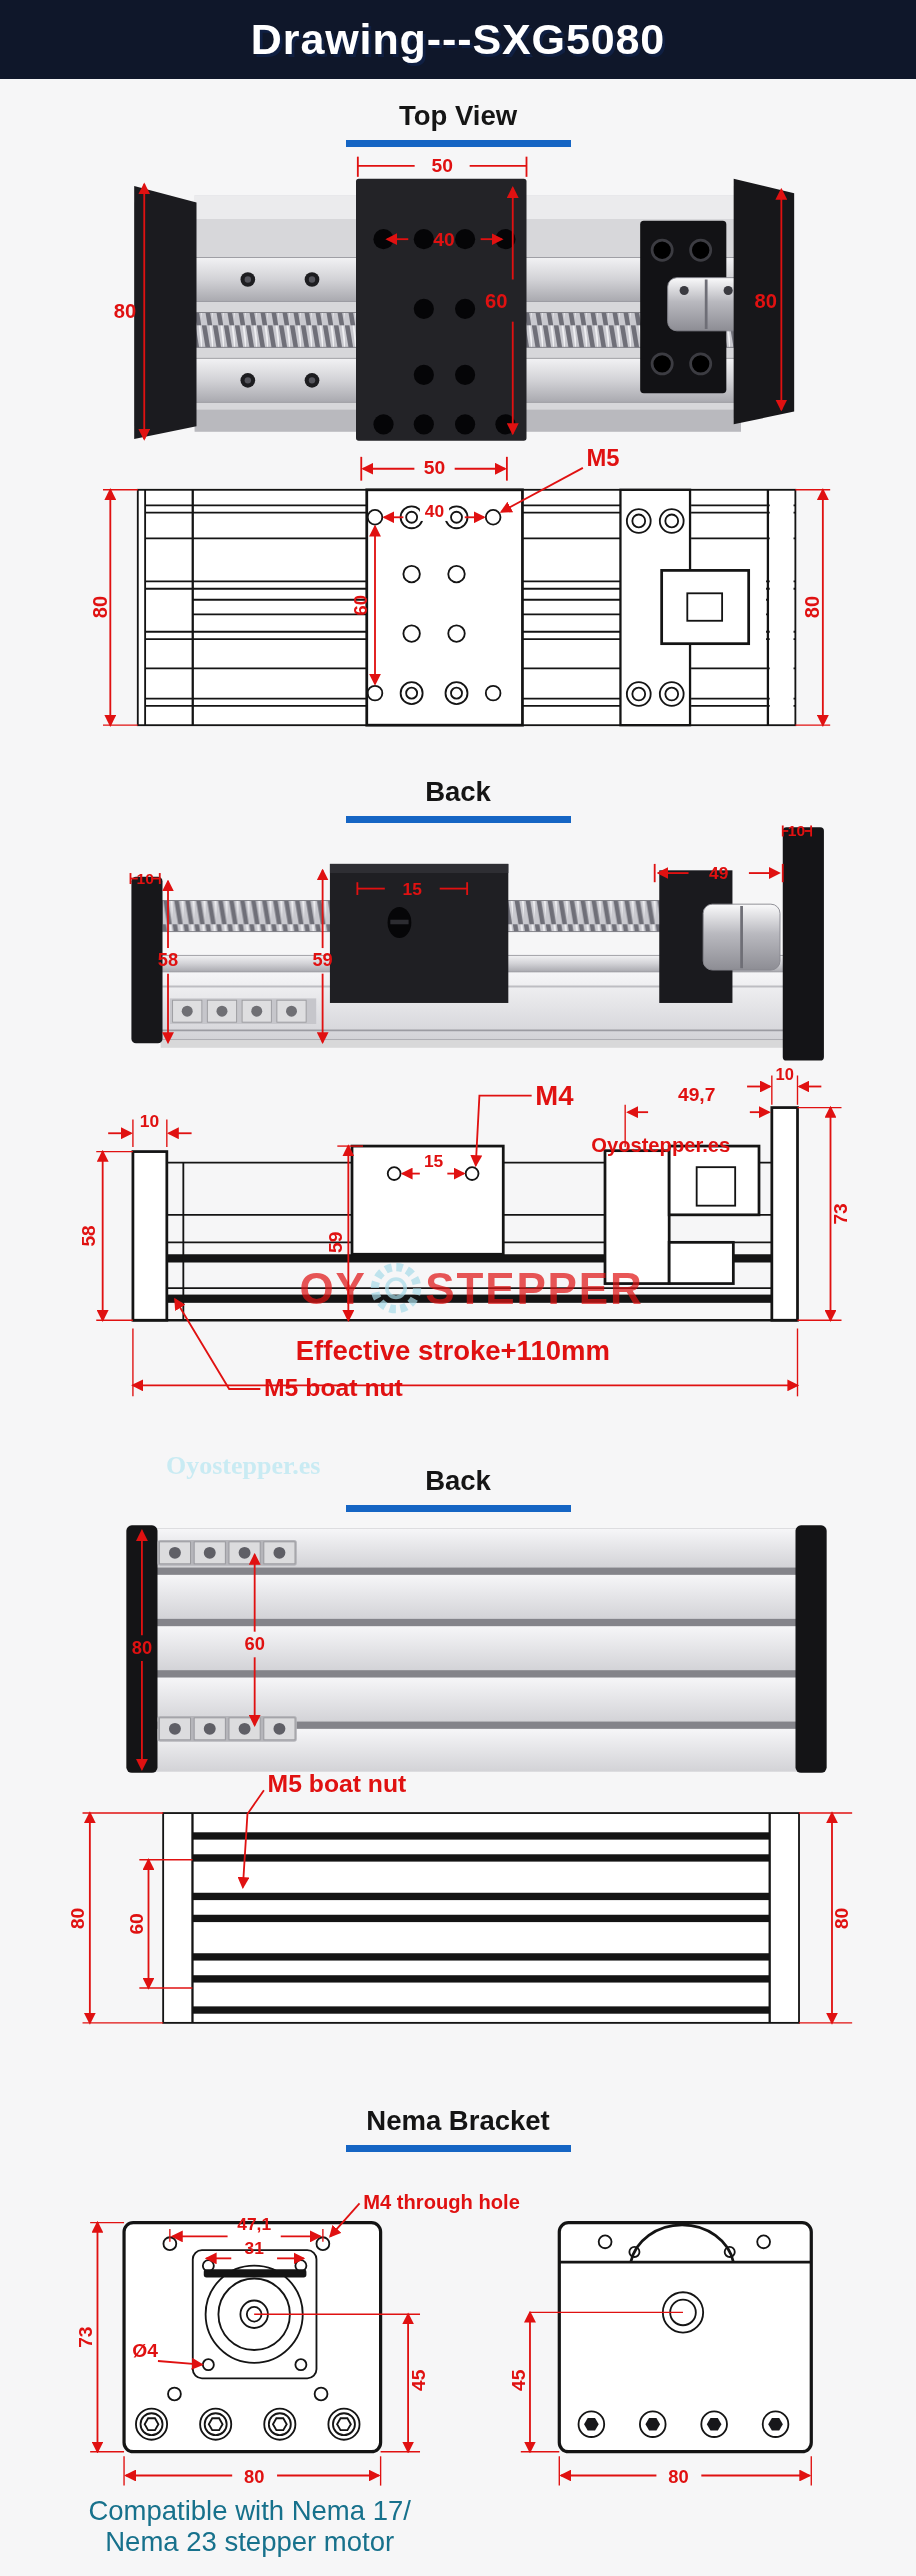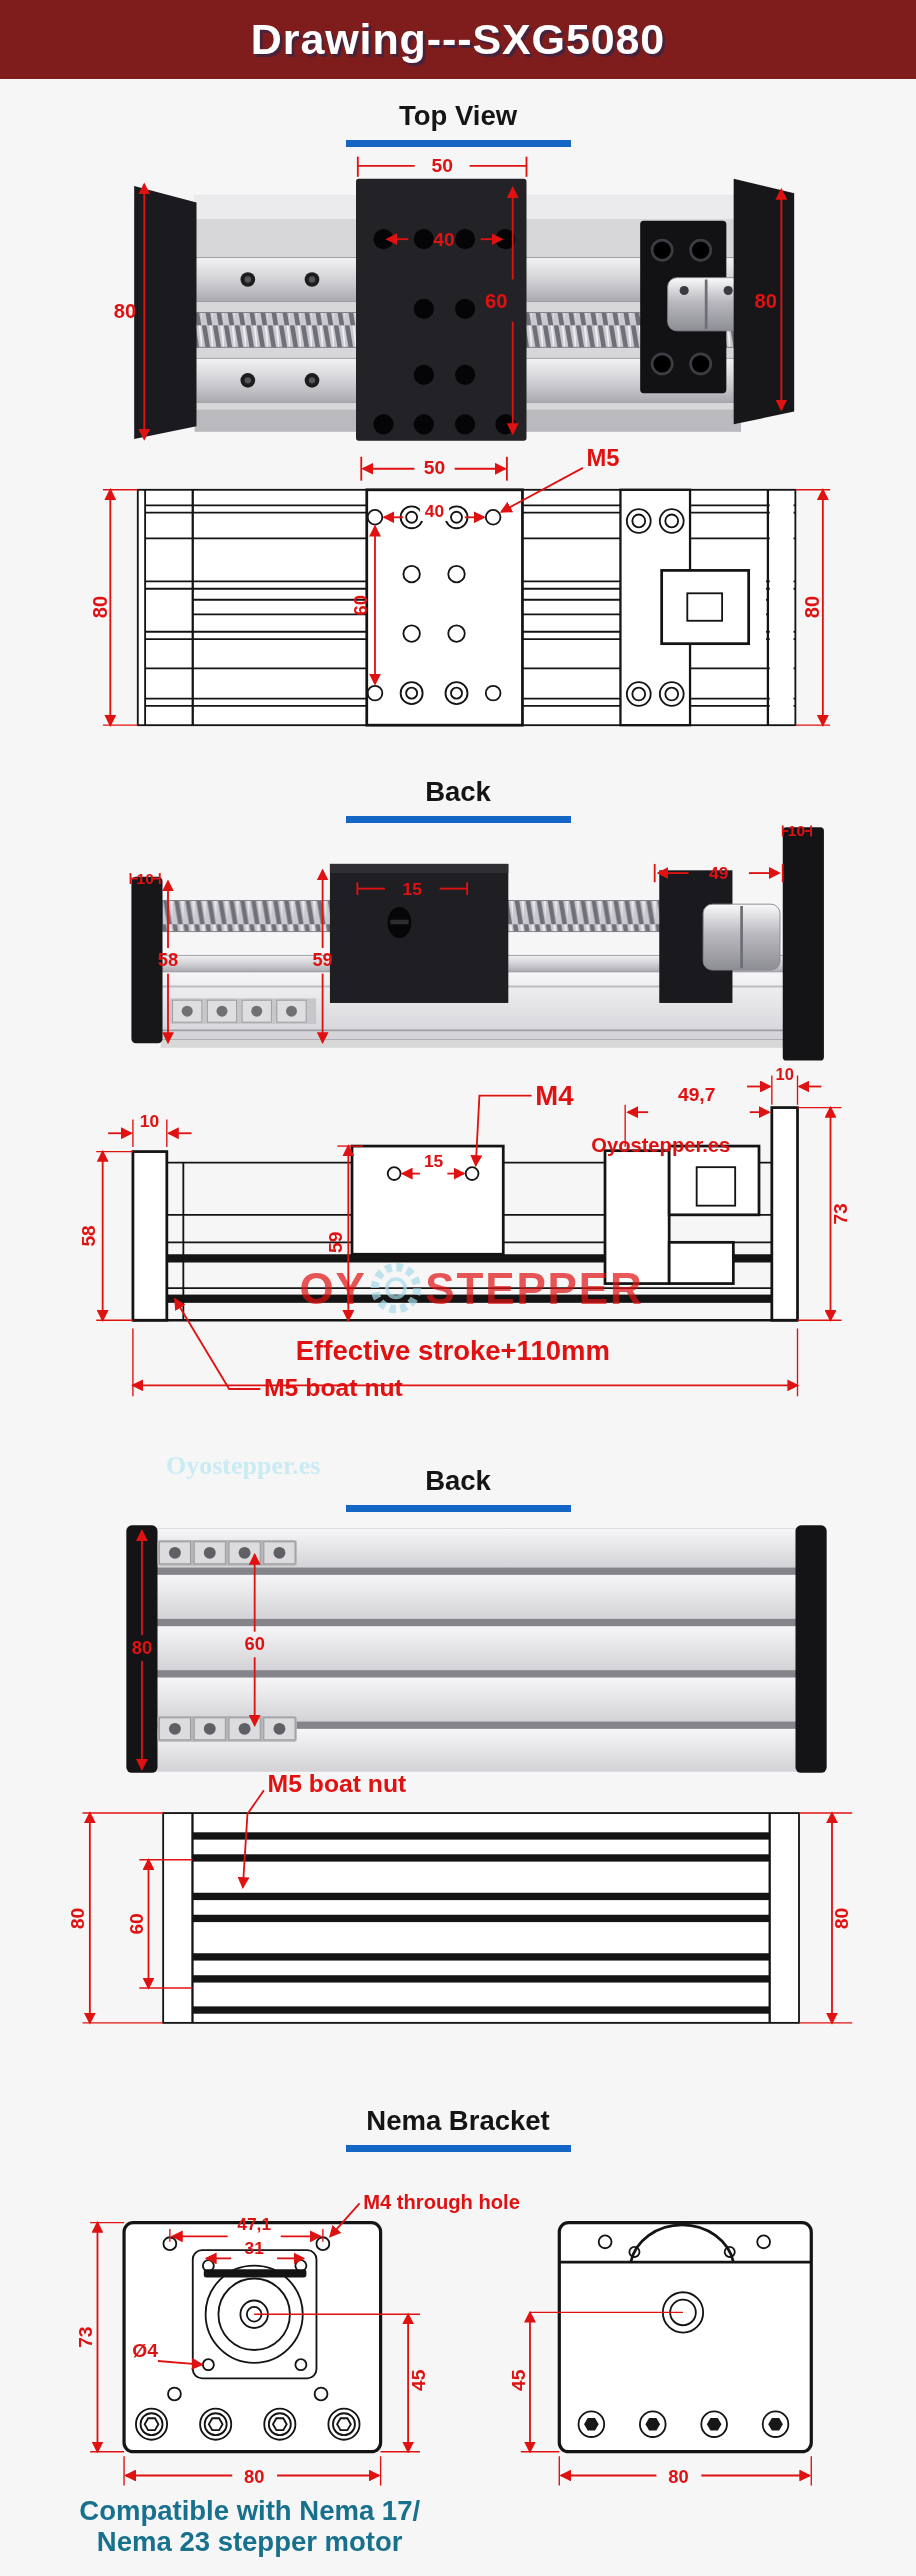--- a/index.html
+++ b/index.html
@@ -1,21 +1,21 @@
 <!DOCTYPE html>
 <html style="font-size:14.7px"><head>
 <meta charset="utf-8">
 <style>
   html,body{margin:0;padding:0}
   body{
     width:916px;height:2576px;position:relative;overflow:hidden;
     background:#f6f6f7;font-family:"Liberation Sans",sans-serif;
   }
   .hdr{
-    position:absolute;left:0;top:0;width:916px;height:79px;background:#7f1d1d;
+    position:absolute;left:0;top:0;width:916px;height:79px;background:#0f172a;
     display:flex;align-items:center;justify-content:center;
   }
   .hdr h1{
     margin:0;color:#ffffff;font-size:43px;font-weight:bold;letter-spacing:0.9px;
     text-shadow:2.7px 2.7px 0 rgba(16,40,90,0.5);
   }
   .section-heading{position:absolute;left:0;width:916px;text-align:center}
   .section-heading h2{margin:8px;font-size:27.5px;font-weight:bold;color:#151515}
   .section-heading .bar{width:225px;height:7.3px;background:#1565c4;margin:4.6px auto 0}
   .fig{position:absolute}
@@ -23,21 +23,21 @@
   .t17{font-size:17px}.t18{font-size:18px}.t19{font-size:19px}.t20{font-size:20px}
   .t21{font-size:21px}.t22{font-size:22px}.t26{font-size:26px}.t27{font-size:27px}.t30{font-size:30px}
   .dim{stroke:#e01111;stroke-width:2;fill:none}
   .dimthin{stroke:#e01111;stroke-width:1.5;fill:none}
   .cad{stroke:#141414;fill:none;stroke-width:2}
   .cad3{stroke:#141414;fill:none;stroke-width:3}
   .cadw{stroke:#141414;fill:#ffffff}
   .wm{position:absolute;font-family:"Liberation Serif",serif;color:#c9ebf3;font-weight:bold}
   .footer{
     position:absolute;left:13.7px;top:2496px;width:472px;text-align:center;
-    color:#17718c;font-size:27.5px;font-weight:bold;line-height:1.12;letter-spacing:0;
+    color:#17718c;font-size:27.5px;font-weight:normal;line-height:1.12;letter-spacing:0;
   }
 </style>
 </head>
 <body>
 
 <svg width="0" height="0" style="position:absolute" aria-hidden="true">
   <defs>
     <marker id="ar" viewBox="0 0 10 10" refX="8.5" refY="5" markerWidth="6.5" markerHeight="6.5" orient="auto-start-reverse">
       <path d="M0,0L10,5L0,10z" fill="#e01111"></path>
     </marker>

